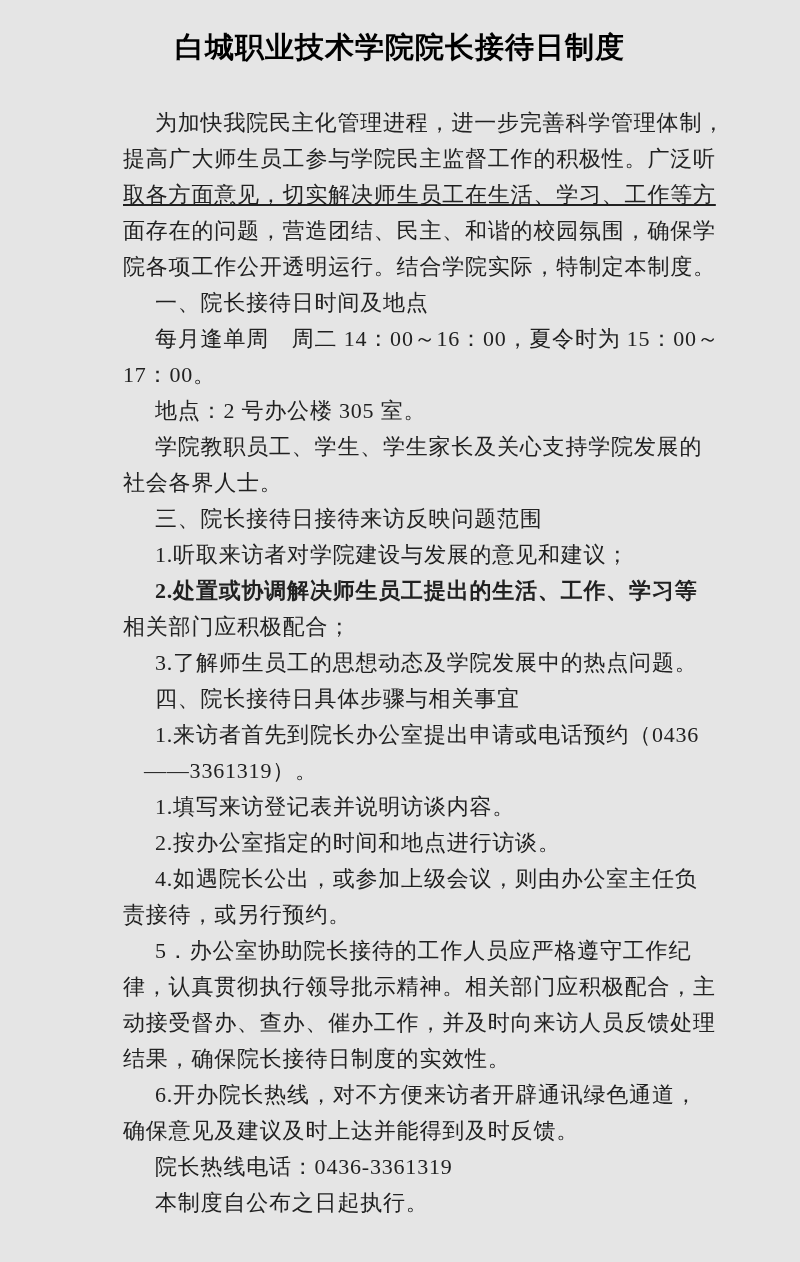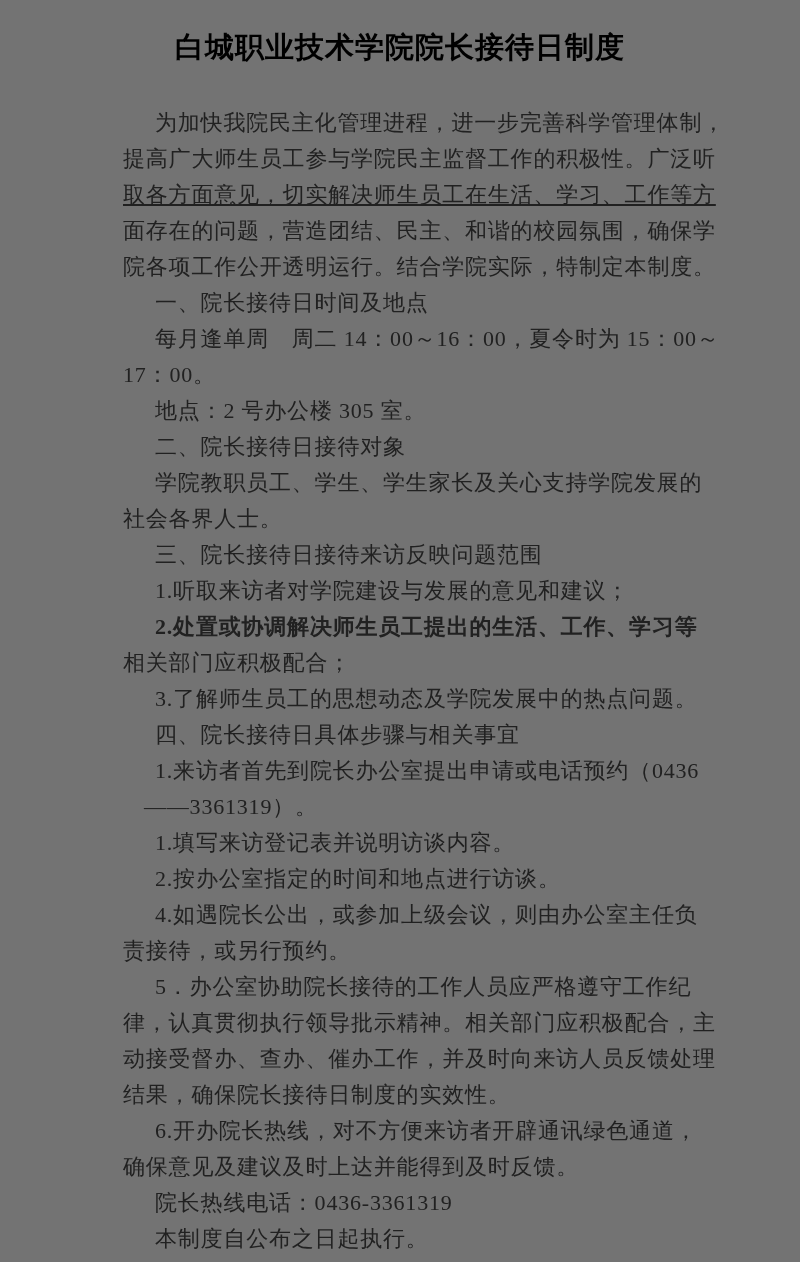--- a/index.html
+++ b/index.html
@@ -33,33 +33,32 @@
     color: #212121;
     white-space: pre;
   }
   .ind { text-indent: 32px; }
   .ind-sm { text-indent: 21px; }
   .just { text-align: justify; text-align-last: justify; }
 </style>
 </head>
 <body>
 
-<div class="page" style="background: #737373;">
+<div class="page" style="background: #e5e5e5;">
   <div class="title" style="color: rgb(0, 0, 0);">白城职业技术学院院长接待日制度</div>
   <div class="doc-body">
     <div class="line ind just" style="color: rgb(33, 33, 33);">为加快我院民主化管理进程，进一步完善科学管理体制，</div>
     <div class="line just" style="color: rgb(33, 33, 33);">提高广大师生员工参与学院民主监督工作的积极性。广泛听</div>
     <div class="line just" style="color: rgb(33, 33, 33); text-decoration: underline;">取各方面意见，切实解决师生员工在生活、学习、工作等方</div>
     <div class="line just" style="color: rgb(33, 33, 33);">面存在的问题，营造团结、民主、和谐的校园氛围，确保学</div>
     <div class="line just" style="color: rgb(33, 33, 33);">院各项工作公开透明运行。结合学院实际，特制定本制度。</div>
     <div class="line ind" style="color: rgb(33, 33, 33);">一、院长接待日时间及地点</div>
     <div class="line ind just" style="color: rgb(33, 33, 33);">每月逢单周　周二 14：00～16：00，夏令时为 15：00～</div>
     <div class="line" style="color: rgb(33, 33, 33);">17：00。</div>
     <div class="line ind" style="color: rgb(33, 33, 33);">地点：2 号办公楼 305 室。</div>
-    <div class="line ind" style="color: rgb(33, 33, 33);">二、院长接待日接待对象</div>
     <div class="line ind just" style="color: rgb(33, 33, 33);">学院教职员工、学生、学生家长及关心支持学院发展的</div>
     <div class="line" style="color: rgb(33, 33, 33);">社会各界人士。</div>
     <div class="line ind" style="color: rgb(33, 33, 33);">三、院长接待日接待来访反映问题范围</div>
     <div class="line ind" style="color: rgb(33, 33, 33);">1.听取来访者对学院建设与发展的意见和建议；</div>
     <div class="line ind just" style="color: rgb(33, 33, 33); font-weight: bold;">2.处置或协调解决师生员工提出的生活、工作、学习等</div>
     <div class="line" style="color: rgb(33, 33, 33);">相关部门应积极配合；</div>
     <div class="line ind just" style="color: rgb(33, 33, 33);">3.了解师生员工的思想动态及学院发展中的热点问题。</div>
     <div class="line ind" style="color: rgb(33, 33, 33);">四、院长接待日具体步骤与相关事宜</div>
     <div class="line ind just" style="color: rgb(33, 33, 33);">1.来访者首先到院长办公室提出申请或电话预约（0436</div>
     <div class="line ind-sm" style="color: rgb(33, 33, 33);">——3361319）。</div>

